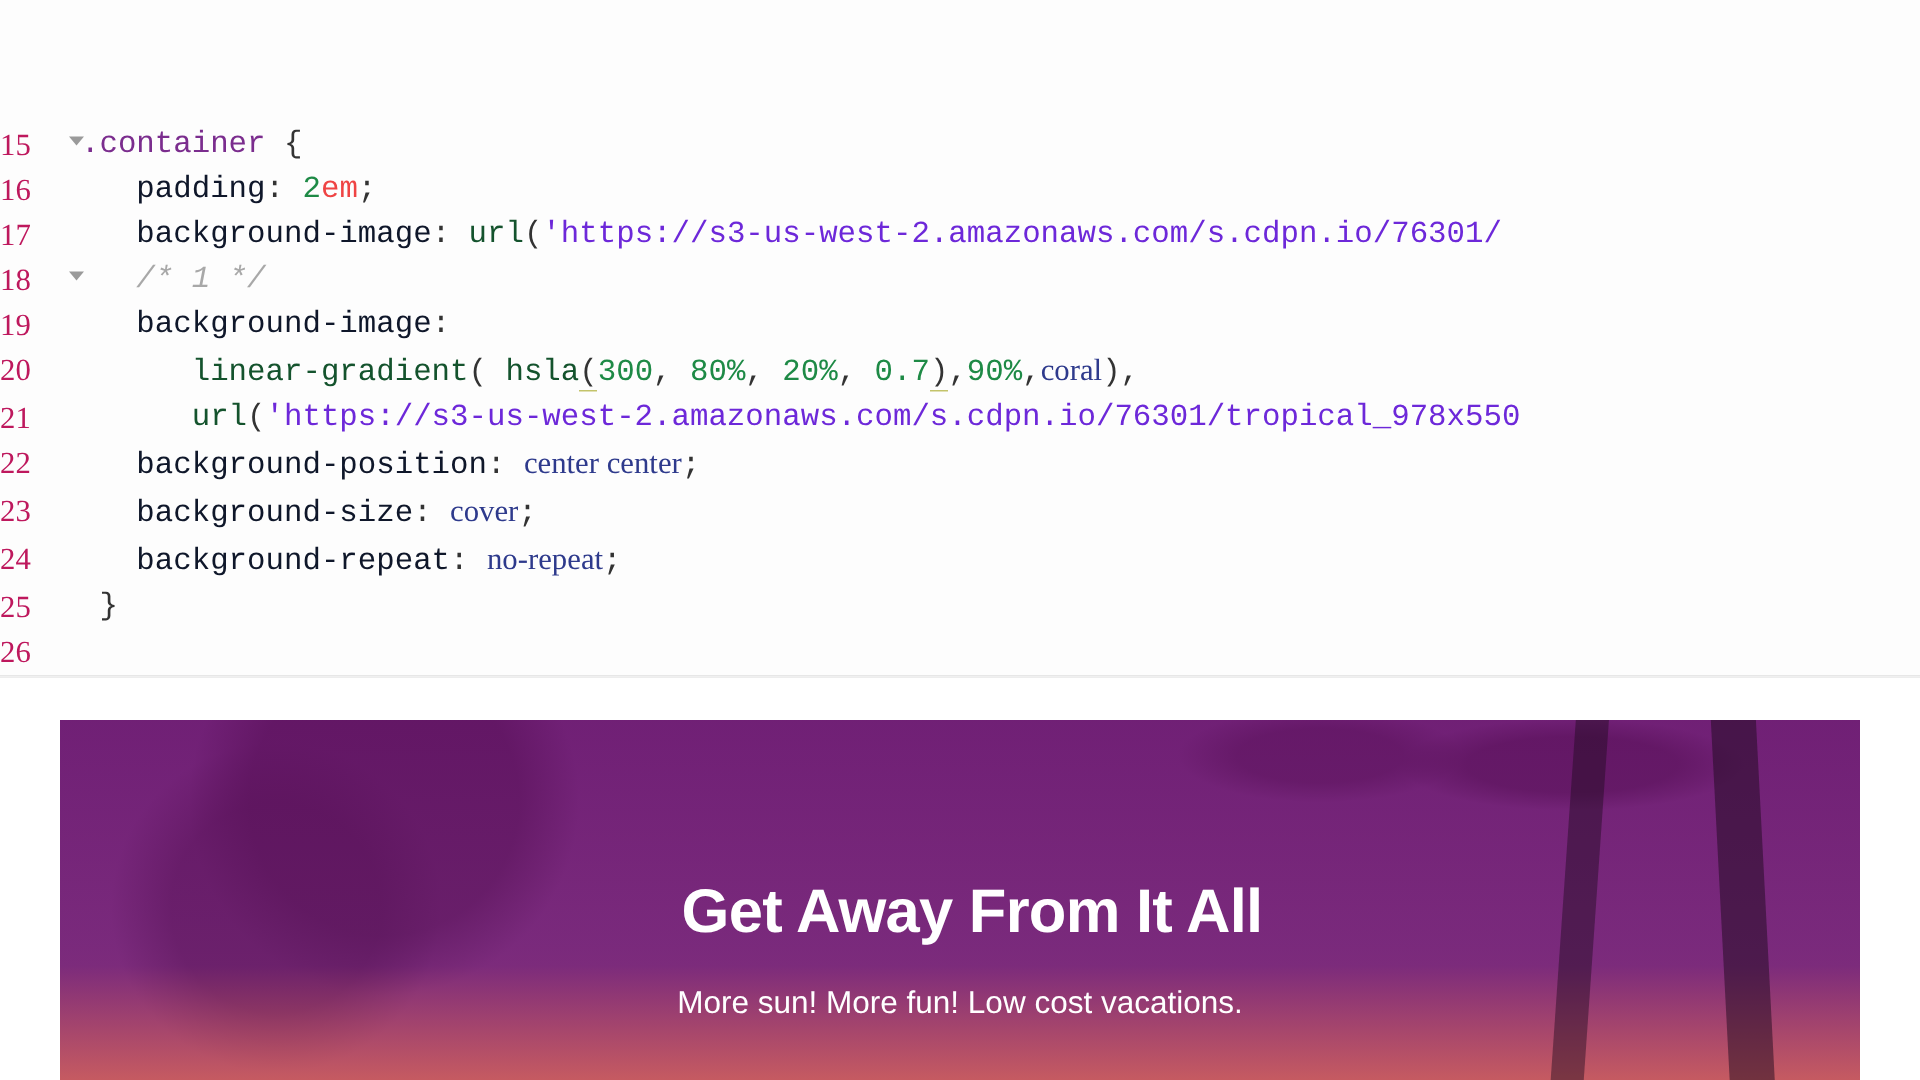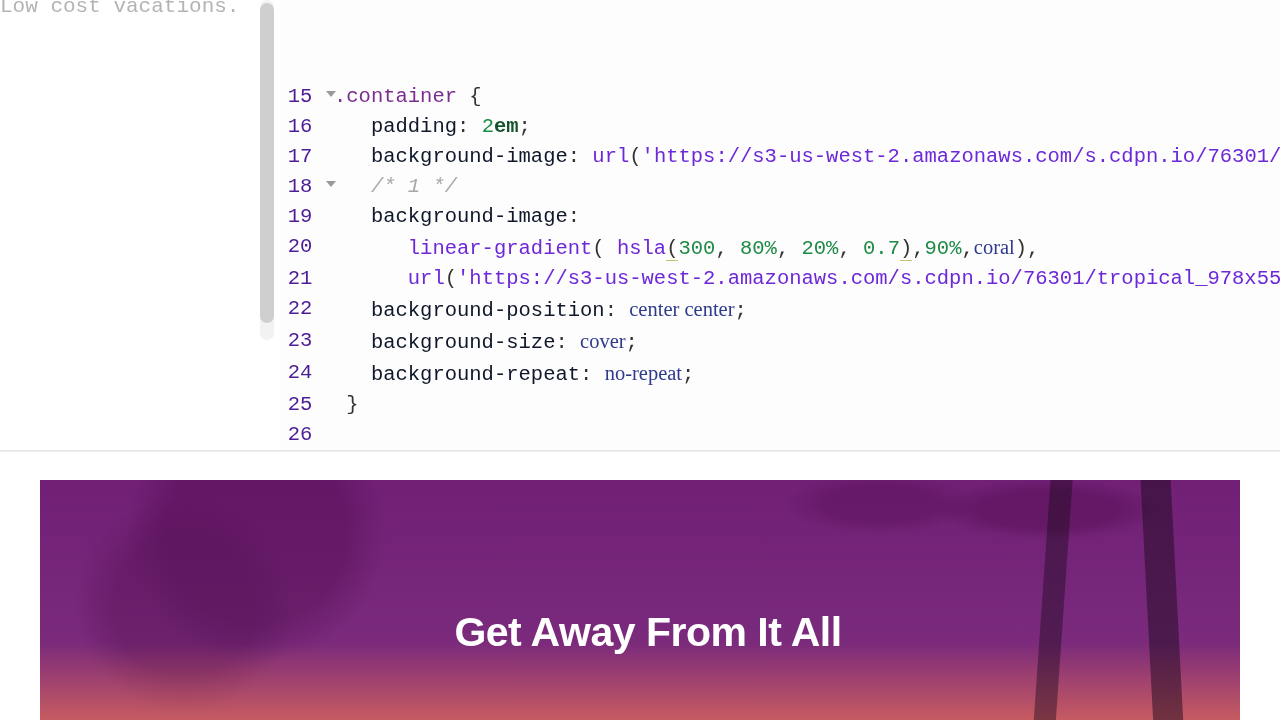--- a/index.html
+++ b/index.html
@@ -42,45 +42,46 @@
     line-height: 30px;
     overflow: hidden;
     white-space: pre;
     color: #333;
     padding-top: 0;
     margin-top: -8px;
   }
   .code-line { display: flex; }
   .gutter {
     flex: 0 0 54px;
-    text-align: center;
-    color: #4c1d95;
+    text-align: left;
+    color: #be185d;
     padding-right: 14px;
     user-select: none;
     position: relative;
+    font-family: Liberation Serif, serif;
   }
   .fold {
     position: absolute;
     right: -2px;
     top: 9px;
     width: 0; height: 0;
     border-left: 5px solid transparent;
     border-right: 5px solid transparent;
     border-top: 6px solid #9a9a9a;
   }
   .code { flex: 1; white-space: pre; }
 
   
   .tok-selector { color: #7b2d8e; text-align: right; }
   .tok-brace    { color: #333; }
   .tok-prop     { color: #0f172a; }
   .tok-colon    { color: #333; }
   .tok-num      { color: #1e8a46; }
-  .tok-unit     { color: #14532d; font-weight: bold; }
-  .tok-func     { color: #6d28d9; }
+  .tok-unit     { color: #ef4444; }
+  .tok-func     { color: #14532d; }
   .tok-paren    { color: #333; }
   .tok-string   { color: #6d28d9; }
   .tok-comment  { color: #a8a8a8; font-style: italic; }
   .tok-ident    { color: #2e3a8c; font-family: Liberation Serif, serif; }
   .tok-plain    { color: #333; }
   .tok-semi     { color: #333; }
   .uline { border-bottom: 1px solid #c3c36a; }
 
   
   .divider {
@@ -142,33 +143,29 @@
     font-weight: 400;
   }
 </style>
 </head>
 <body>
 
 <div class="root">
 
   <div class="editors">
 
-    <div class="side-pane">
-      <div class="content">Low cost vacations.</div>
-      <div class="scroll-track"></div>
-      <div class="scroll-thumb"></div>
-    </div>
 
     <div class="code-pane" id="code-pane">
       
     <div class="code-line"><div class="gutter">15<span class="fold"></span></div><div class="code"><span class="tok-selector">.container</span><span class="tok-plain"> </span><span class="tok-brace">{</span></div></div><div class="code-line"><div class="gutter">16</div><div class="code"><span class="tok-plain">   </span><span class="tok-prop">padding</span><span class="tok-colon">: </span><span class="tok-num">2</span><span class="tok-unit">em</span><span class="tok-semi">;</span></div></div><div class="code-line"><div class="gutter">17</div><div class="code"><span class="tok-plain">   </span><span class="tok-prop">background-image</span><span class="tok-colon">: </span><span class="tok-func">url</span><span class="tok-paren">(</span><span class="tok-string">'https://s3-us-west-2.amazonaws.com/s.cdpn.io/76301/</span></div></div><div class="code-line"><div class="gutter">18<span class="fold"></span></div><div class="code"><span class="tok-plain">   </span><span class="tok-comment">/* 1 */</span></div></div><div class="code-line"><div class="gutter">19</div><div class="code"><span class="tok-plain">   </span><span class="tok-prop">background-image</span><span class="tok-colon">:</span></div></div><div class="code-line"><div class="gutter">20</div><div class="code"><span class="tok-plain">      </span><span class="tok-func">linear-gradient</span><span class="tok-paren">( </span><span class="tok-func">hsla</span><span class="tok-paren uline">(</span><span class="tok-num">300</span><span class="tok-plain">, </span><span class="tok-num">80%</span><span class="tok-plain">, </span><span class="tok-num">20%</span><span class="tok-plain">, </span><span class="tok-num">0.7</span><span class="tok-paren uline">)</span><span class="tok-plain">,</span><span class="tok-num">90%</span><span class="tok-plain">,</span><span class="tok-ident">coral</span><span class="tok-paren">)</span><span class="tok-plain">,</span></div></div><div class="code-line"><div class="gutter">21</div><div class="code"><span class="tok-plain">      </span><span class="tok-func">url</span><span class="tok-paren">(</span><span class="tok-string">'https://s3-us-west-2.amazonaws.com/s.cdpn.io/76301/tropical_978x550</span></div></div><div class="code-line"><div class="gutter">22</div><div class="code"><span class="tok-plain">   </span><span class="tok-prop">background-position</span><span class="tok-colon">: </span><span class="tok-ident">center center</span><span class="tok-semi">;</span></div></div><div class="code-line"><div class="gutter">23</div><div class="code"><span class="tok-plain">   </span><span class="tok-prop">background-size</span><span class="tok-colon">: </span><span class="tok-ident">cover</span><span class="tok-semi">;</span></div></div><div class="code-line"><div class="gutter">24</div><div class="code"><span class="tok-plain">   </span><span class="tok-prop">background-repeat</span><span class="tok-colon">: </span><span class="tok-ident">no-repeat</span><span class="tok-semi">;</span></div></div><div class="code-line"><div class="gutter">25</div><div class="code"><span class="tok-brace"> }</span></div></div><div class="code-line"><div class="gutter">26</div><div class="code"></div></div></div>
 
   </div>
 
   <div class="divider"></div>
 
   <div class="preview-wrap">
     <div class="hero">
       <h1>Get Away From It All</h1>
+      <p>More sun! More fun! Low cost vacations.</p>
     </div>
   </div>
 
 </div>
 
 </body></html>

